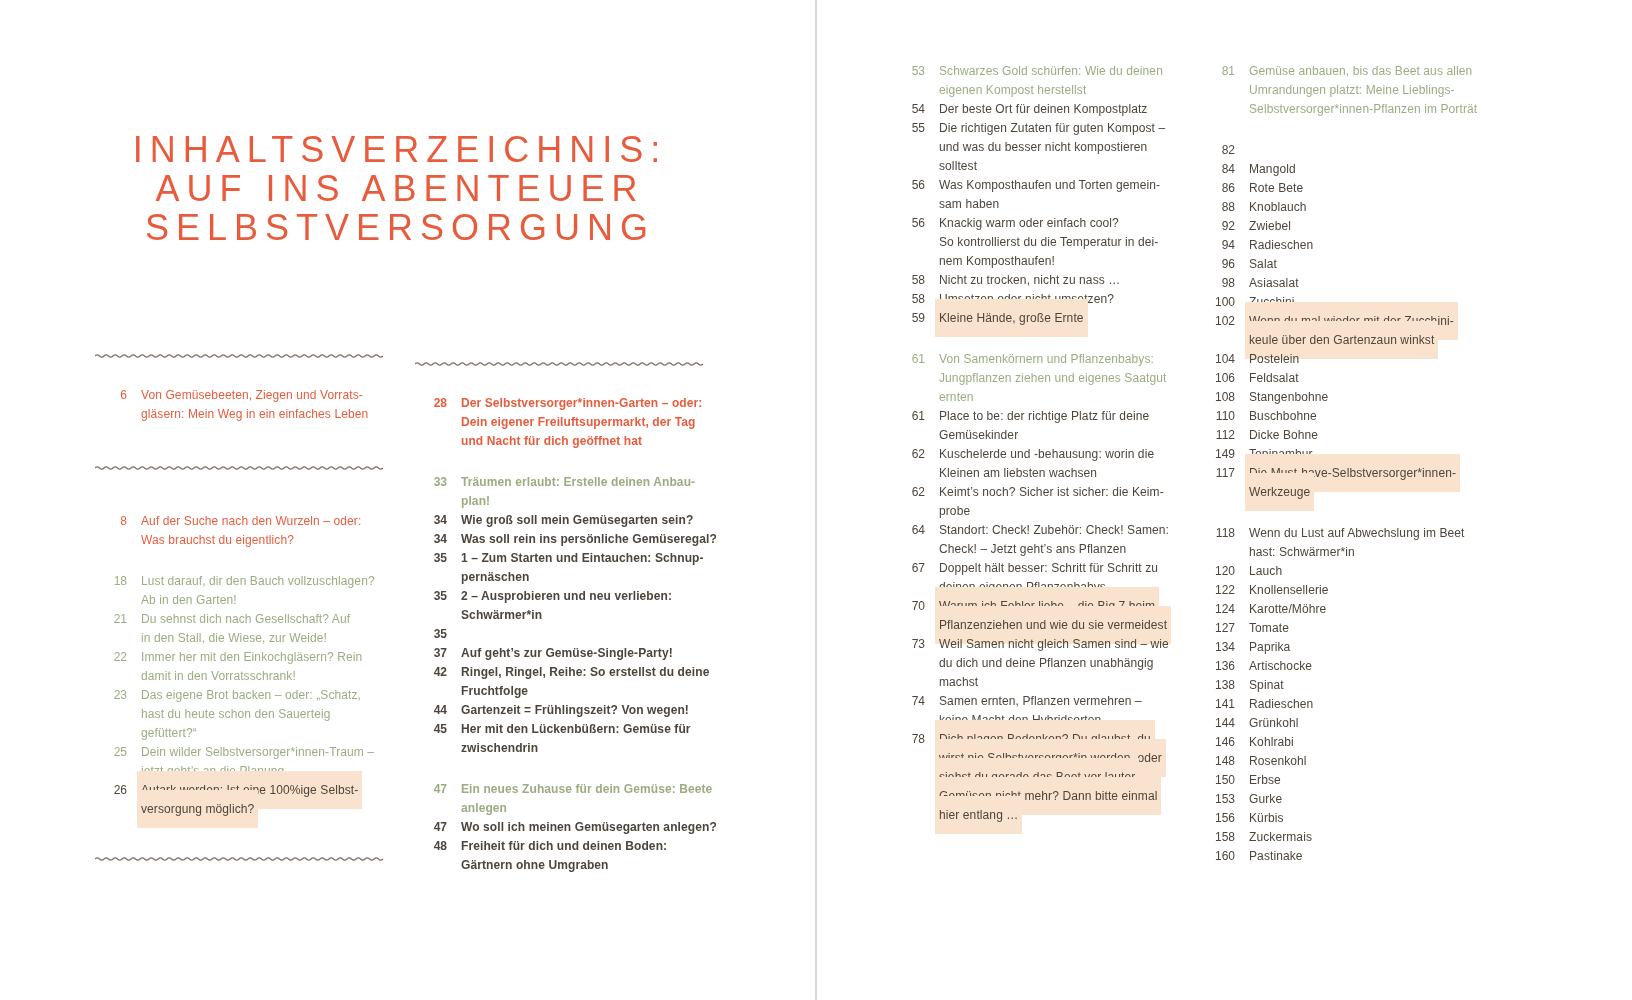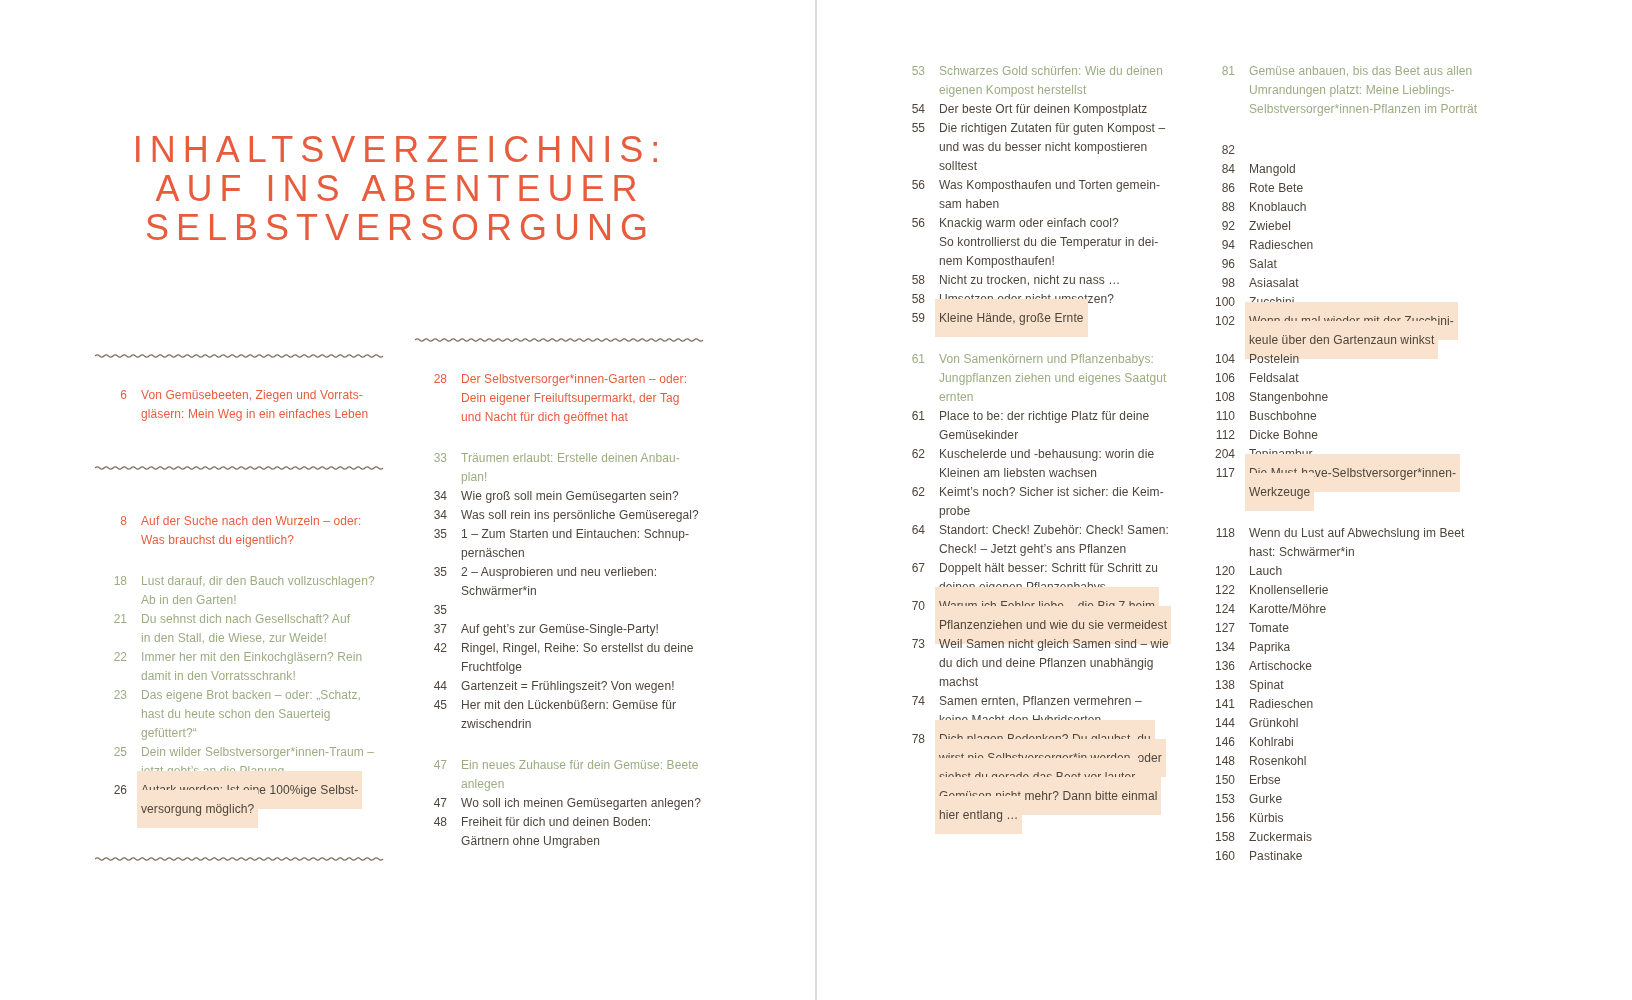--- a/index.html
+++ b/index.html
@@ -17,21 +17,21 @@
     color:var(--dark);overflow:hidden;
   }
   .gutter{position:absolute;left:815px;top:0;width:2px;height:1000px;background:var(--gutter);}
   .title{
     position:absolute;left:90px;top:130px;width:620px;margin:0;
     text-align:center;font-size:36px;font-weight:400;letter-spacing:7px;
     line-height:39px;color:var(--orange);white-space:pre-line;
   }
   .col{position:absolute;font-size:12px;line-height:19px;}
   #col-left-1{left:95px;top:352px;width:302px;}
-  #col-left-2{left:415px;top:336px;width:302px;}
+  #col-left-2{left:415px;top:360px;width:302px;font-weight:bold;}
   #col-right-1{left:893px;top:62px;width:302px;}
   #col-right-2{left:1203px;top:62px;width:322px;}
   .entry{display:flex;align-items:flex-start;}
   .num{flex:0 0 32px;text-align:right;margin-right:14px;}
   .txt{white-space:pre-line;letter-spacing:0.1px;}
   .orange{color:var(--orange);}
   .green{color:var(--green);}
   .dark{color:var(--dark);}
   .hl{
     background:var(--peach);
@@ -342,21 +342,21 @@
       </div>
       <div class="entry dark">
         <span class="num">110</span>
         <span class="txt">Buschbohne</span>
       </div>
       <div class="entry dark">
         <span class="num">112</span>
         <span class="txt">Dicke Bohne</span>
       </div>
       <div class="entry dark">
-        <span class="num">204</span>
+        <span class="num">149</span>
         <span class="txt">Topinambur</span>
       </div>
       <div class="entry dark">
         <span class="num">117</span>
         <span class="txt"><span class="hl">Die Must-have-Selbstversorger*innen-
 Werkzeuge</span></span>
       </div>
       <div class="gap"></div>
       <div class="entry dark">
         <span class="num">118</span>

